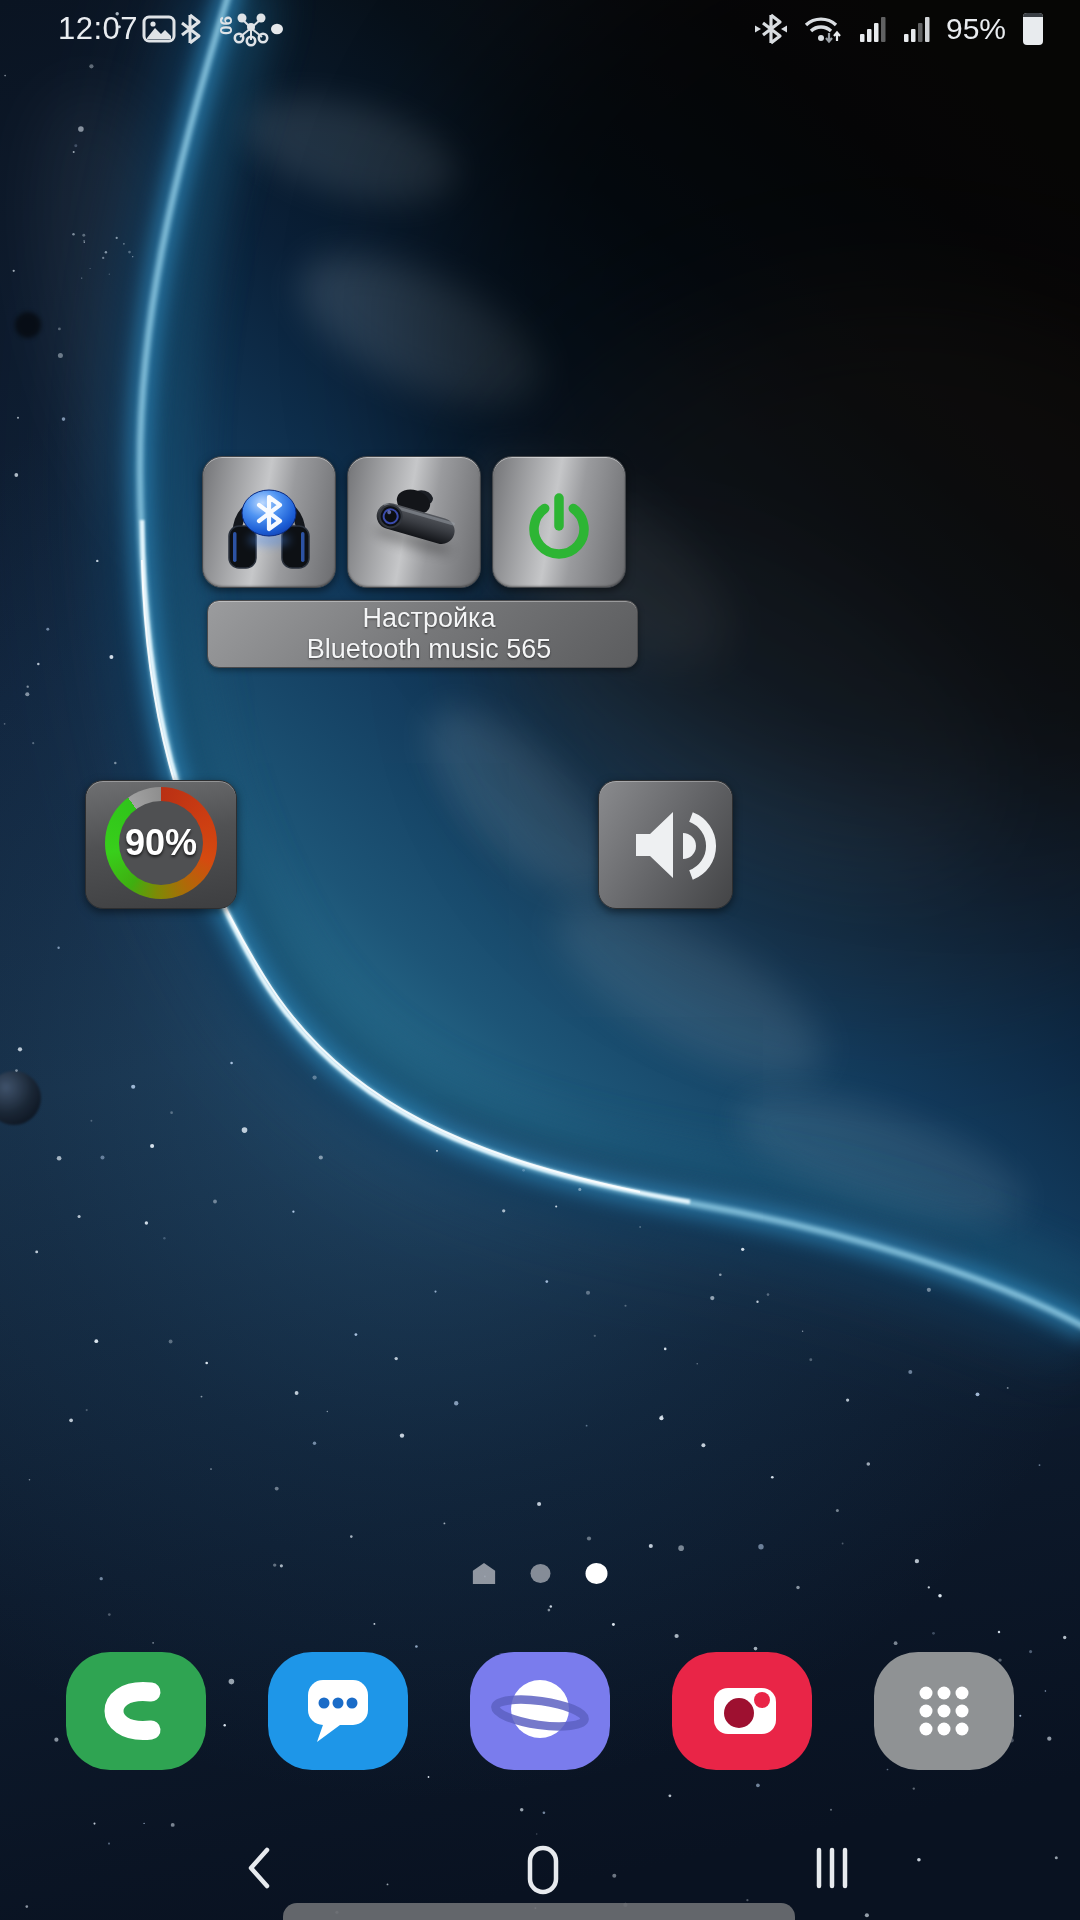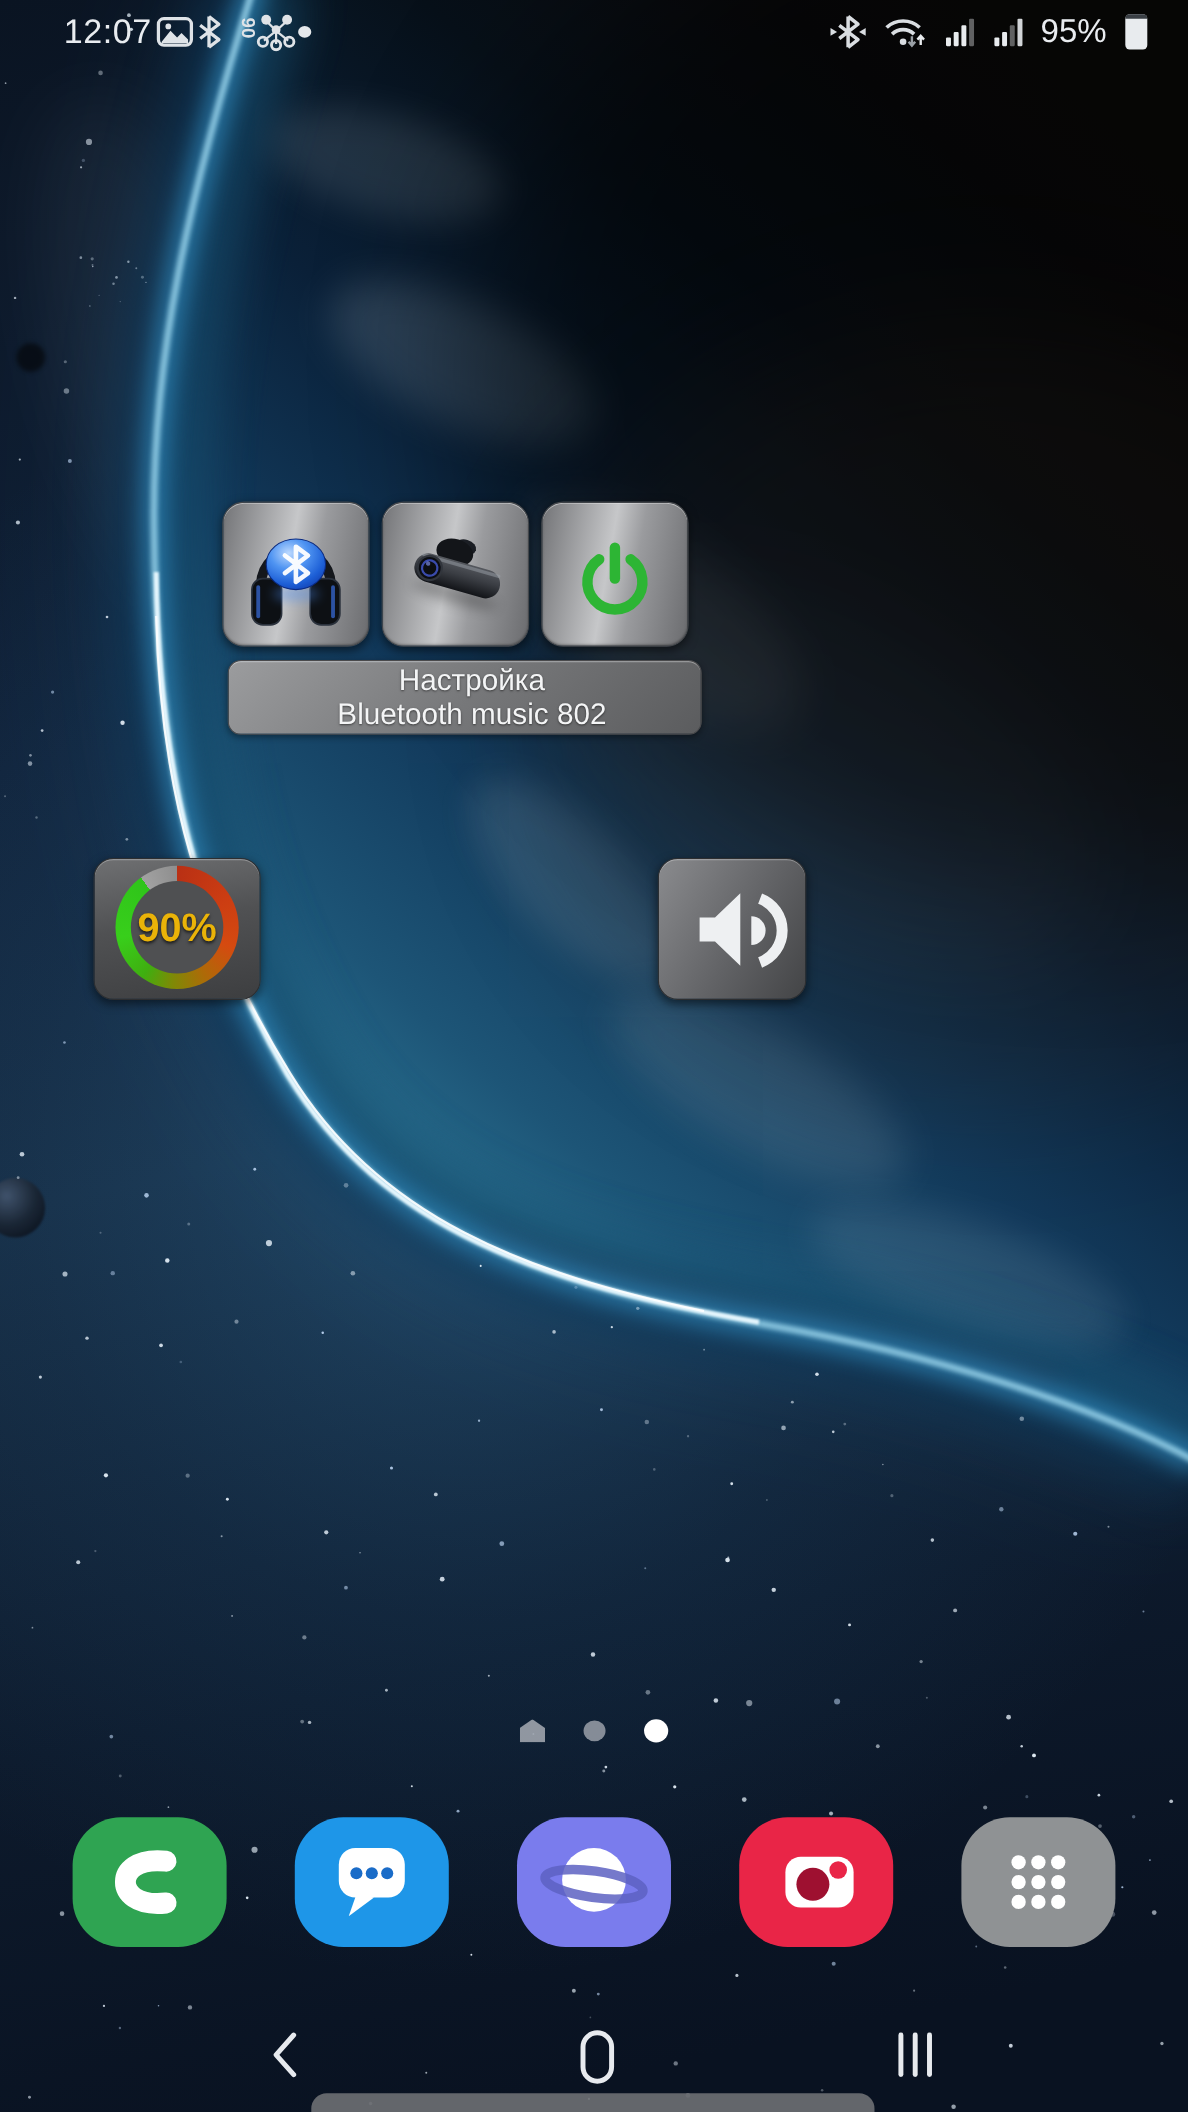--- a/index.html
+++ b/index.html
@@ -30,21 +30,21 @@
   .label-plate div{font-size:27px;line-height:31px;color:#f4f5f6;text-shadow:0 1px 2px rgba(0,0,0,.55);}
 
   
   .w-box{position:absolute;border-radius:18px;border:1px solid #2d2e30;z-index:3;
     box-shadow:0 3px 9px rgba(0,0,0,.5), inset 0 1px 0 rgba(255,255,255,.3);}
   .battery-widget{left:85px;top:780px;width:150px;height:127px;
     background:linear-gradient(170deg,#6f7072 0%,#505153 45%,#3d3e40 100%);}
   .ring{position:absolute;left:19px;top:6px;width:112px;height:112px;border-radius:50%;}
   .ring-hole{position:absolute;left:14px;top:14px;width:84px;height:84px;border-radius:50%;
     background:#4f5052;display:flex;align-items:center;justify-content:center;}
-  .ring-text{font-size:36px;font-weight:bold;color:#eab308;text-shadow:0 2px 3px rgba(0,0,0,.7);}
+  .ring-text{font-size:36px;font-weight:bold;color:#ffffff;text-shadow:0 2px 3px rgba(0,0,0,.7);}
   .volume-widget{left:598px;top:780px;width:133px;height:127px;
     background:linear-gradient(120deg,#8a8b8e 0%,#626366 55%,#434446 100%);
     display:flex;align-items:center;justify-content:center;}
 
   
   .page-indicator{position:absolute;top:1563px;left:50%;transform:translateX(-50%);
     display:flex;align-items:center;gap:35px;z-index:3;}
   .pi-home{width:23px;height:21px;background:#a7acb4;opacity:.85;
     clip-path:polygon(50% 0,100% 38%,100% 100%,0 100%,0 38%);}
   .pi-dot{width:20px;height:19px;border-radius:50%;background:#a2a8b0;opacity:.8;}
@@ -430,21 +430,21 @@
     </div>
     <div class="metal-btn">
       <svg width="112" height="112" viewBox="0 0 112 112">
         <path class="power-stroke" d="M70.3,42.5 A25,25 0 1 1 41.7,42.5" fill="none" stroke="#2db534" stroke-width="9.5" stroke-linecap="round"></path>
         <path class="power-stroke" d="M56,32 L56,60" fill="none" stroke="#2db534" stroke-width="9.5" stroke-linecap="round"></path>
       </svg>
     </div>
   </div>
   <div class="label-plate">
     <div>Настройка</div>
-    <div>Bluetooth music 802</div>
+    <div>Bluetooth music 565</div>
   </div>
 
   <div class="w-box battery-widget">
     <div class="ring" id="ring" style="background: conic-gradient(rgb(185, 48, 20) 0deg, rgb(204, 61, 18) 60deg, rgb(213, 74, 16) 110deg, rgb(174, 106, 8) 150deg, rgb(126, 138, 6) 185deg, rgb(63, 174, 16) 215deg, rgb(56, 207, 27) 260deg, rgb(47, 196, 26) 324deg, rgb(162, 162, 162) 324deg, rgb(142, 142, 142) 360deg);">
       <div class="ring-hole">
         <span class="ring-text">90%</span>
       </div>
     </div>
   </div>
 

